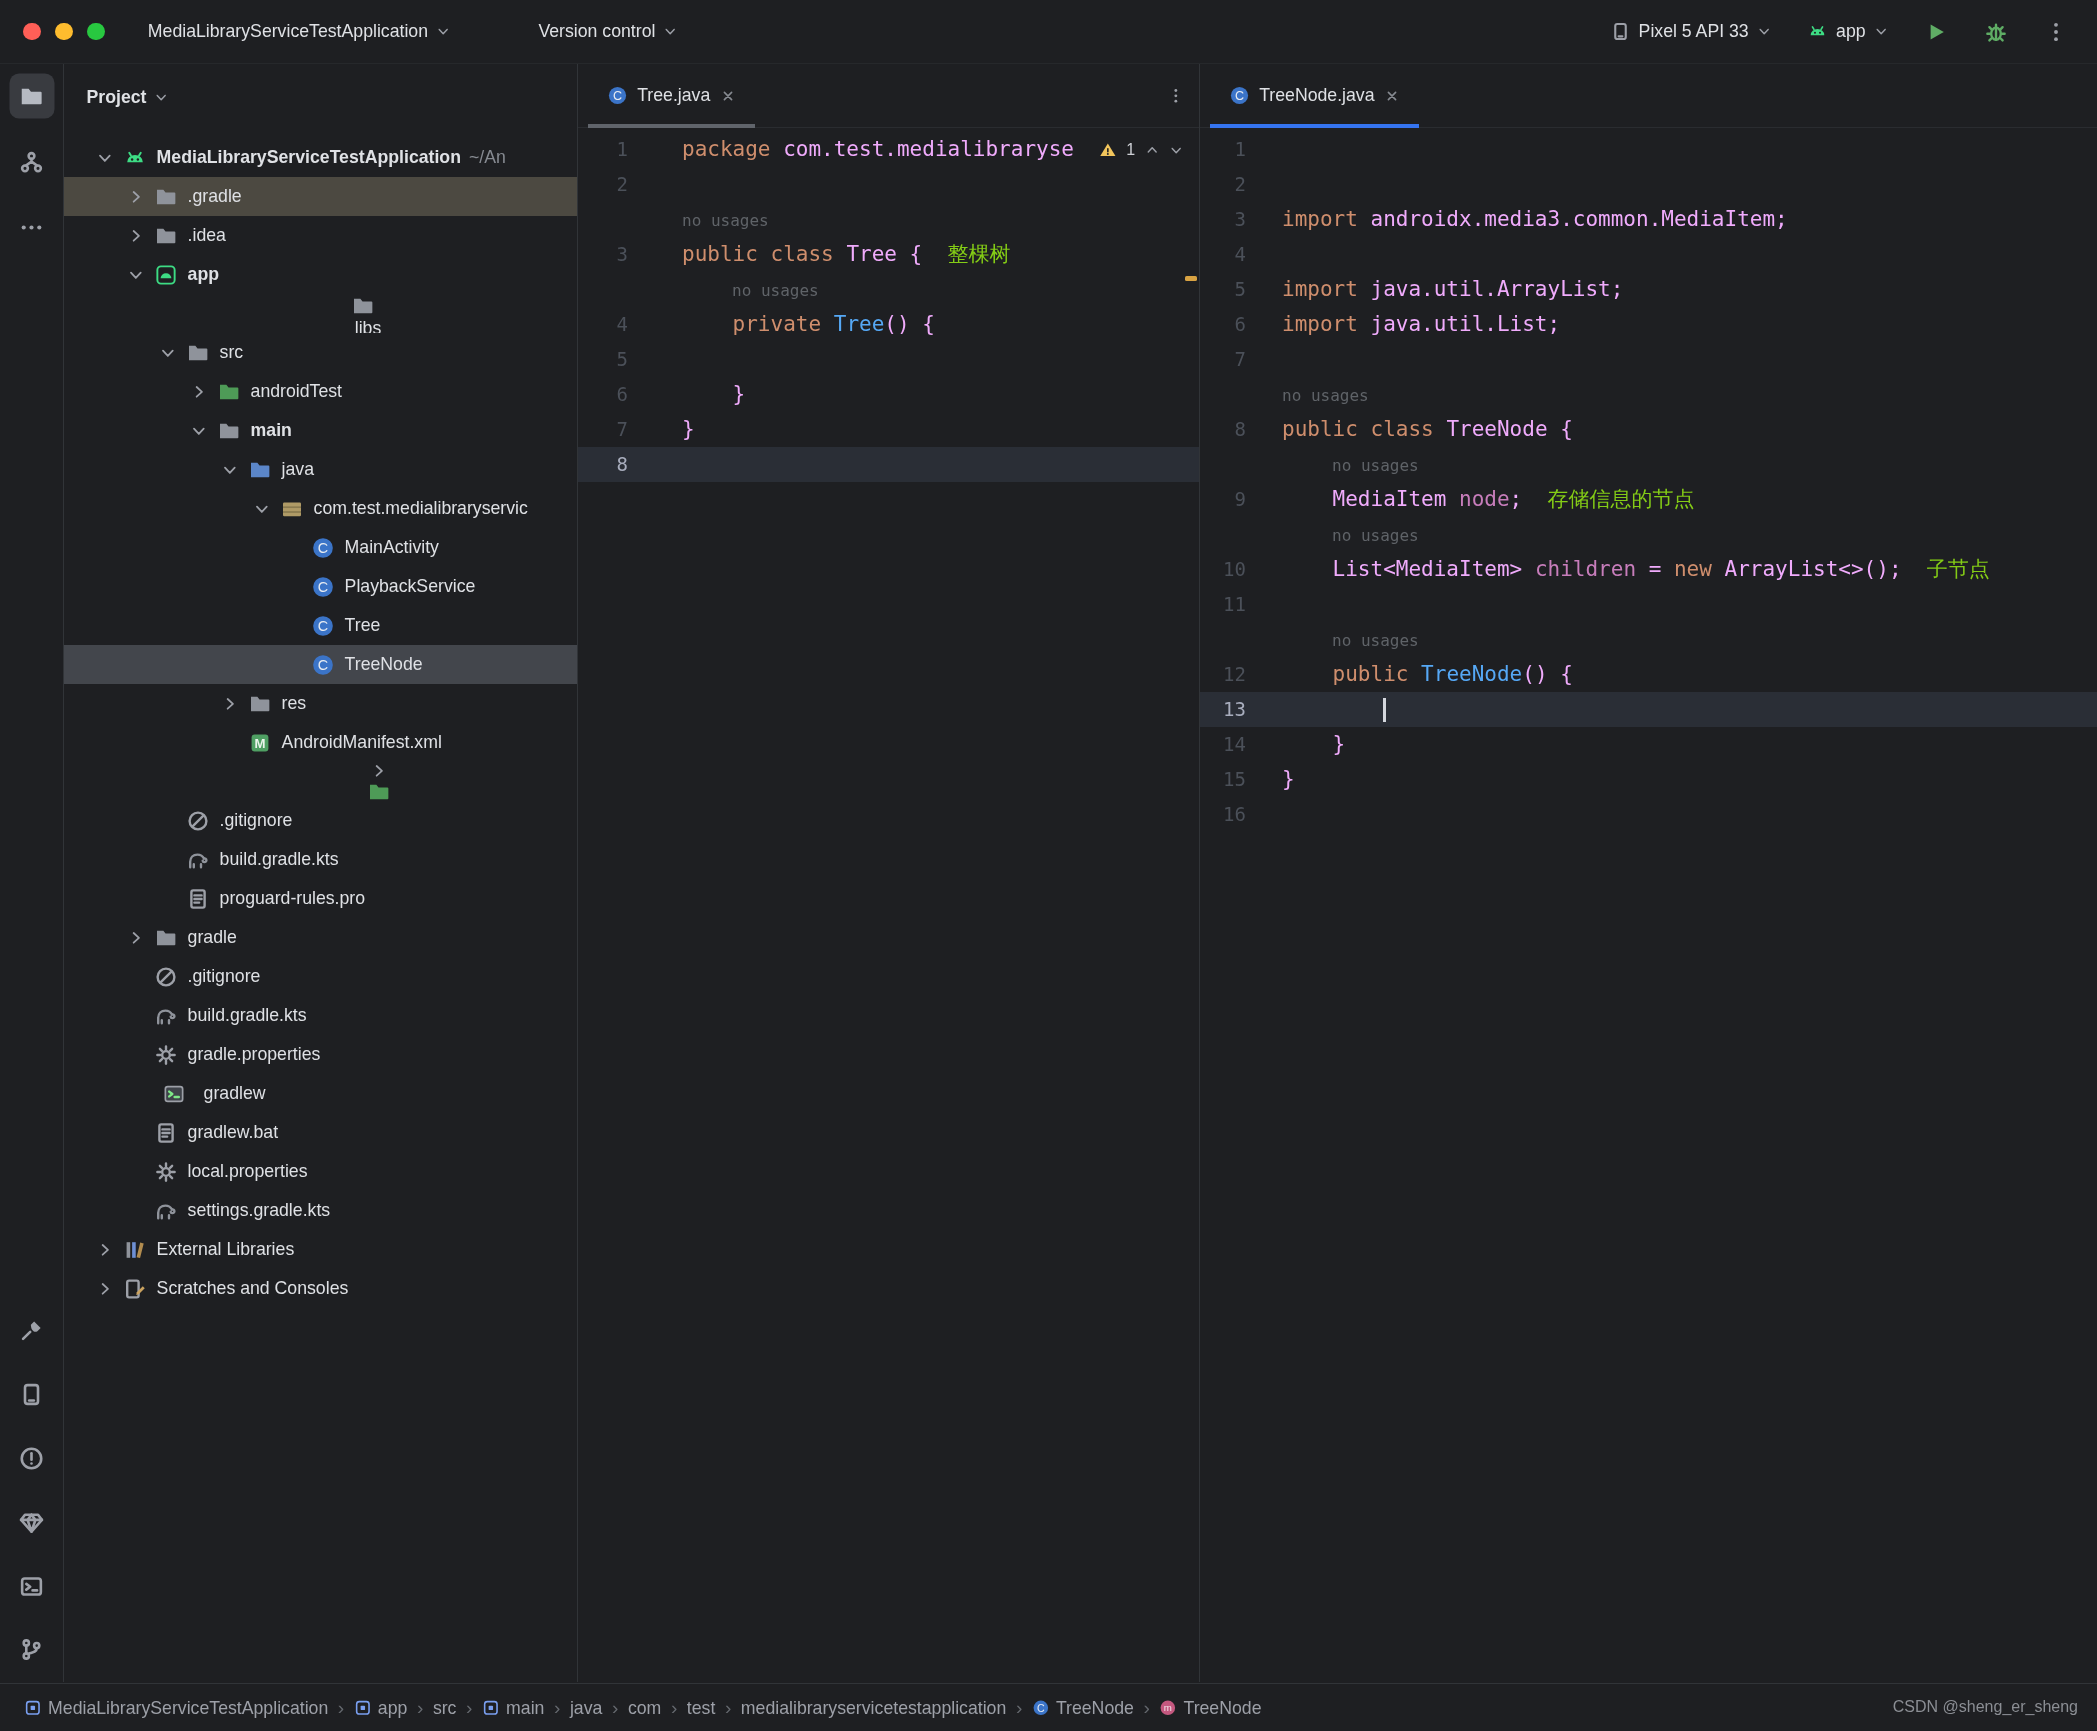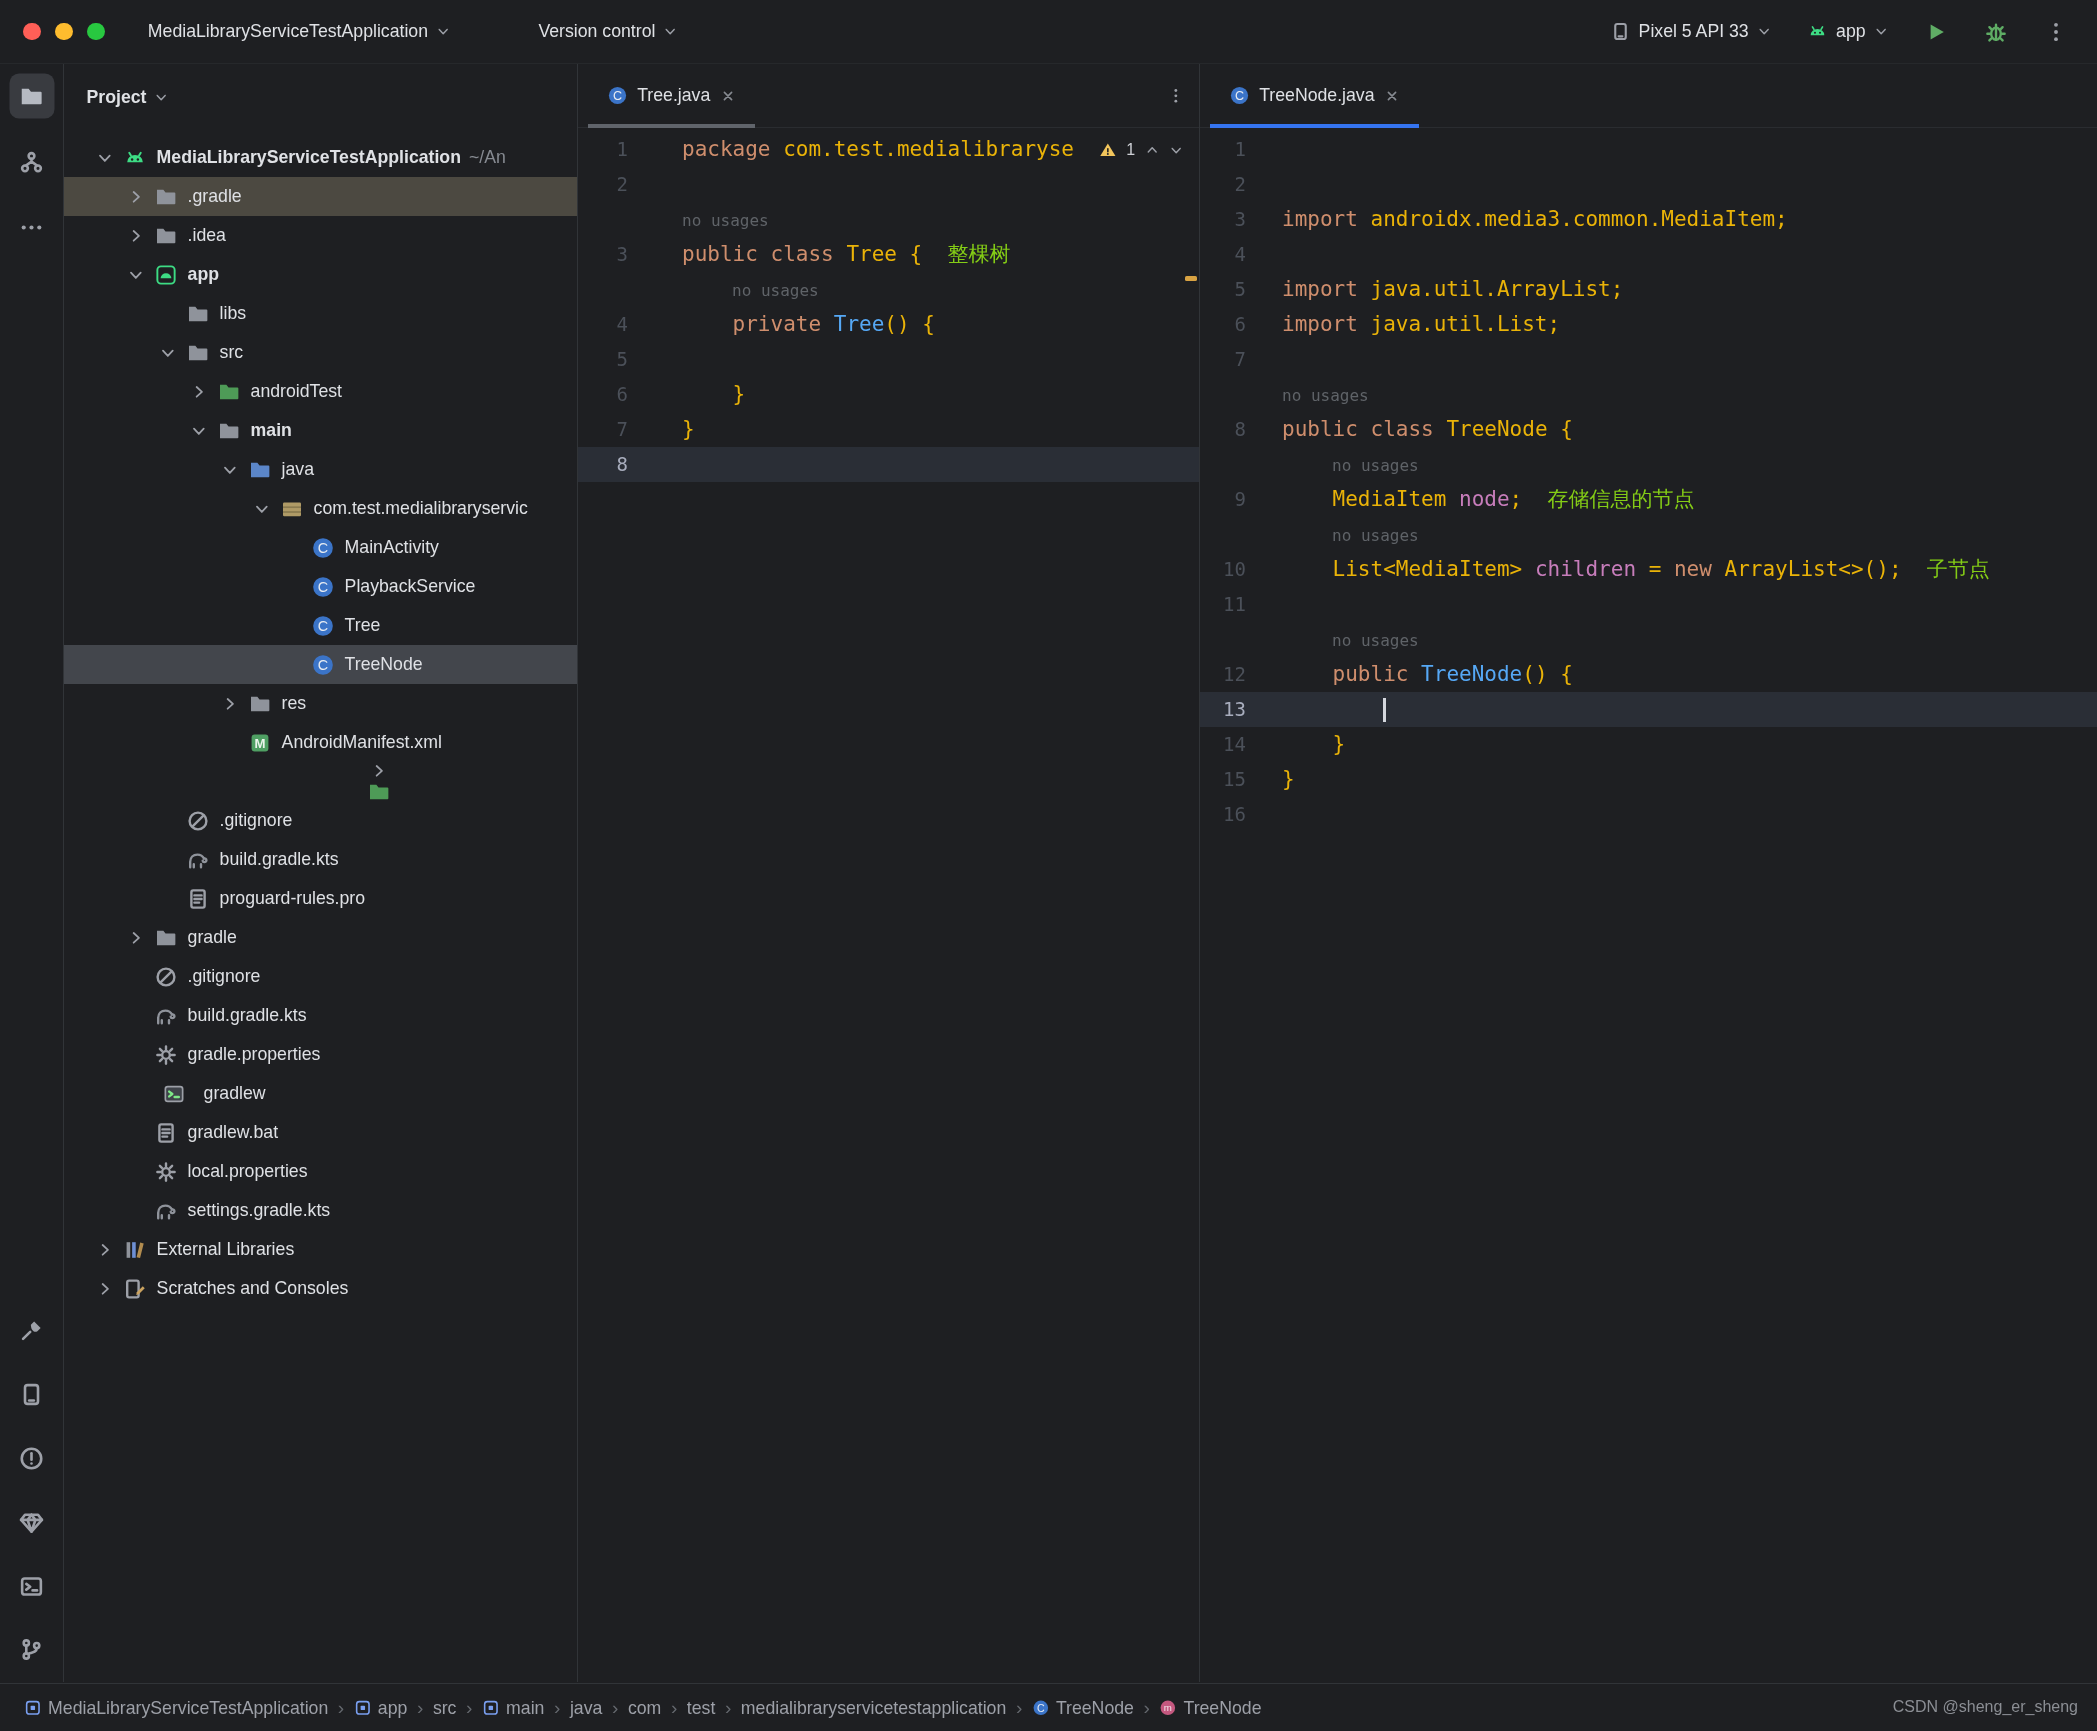--- a/index.html
+++ b/index.html
@@ -64,21 +64,21 @@
   .tab-kebab { margin-left:auto; margin-right:14.4px; }
   .code { position:absolute; top:65px; left:0; right:0; bottom:0; padding-top:3.2px;
           font:21px/35px "DejaVu Sans Mono",monospace; }
   .crow { display:flex; height:35px; }
   .crow.current { background:#2a2e36; }
   .crow .gut { flex:none; text-align:right; color:#4b5059; font-size:19px; }
   .crow.current .gut { color:#a8adbd; }
   .ed-left  .gut { width:104px; padding-right:54px; }
   .ed-right .gut { width:82px; padding-right:36px; }
   .crow pre { margin:0; white-space:pre; font:inherit; }
-  .tok-k{color:#cf8e6d}.tok-d{color:#eab308}.tok-m{color:#56a8f5}.tok-f{color:#c77dbb}.tok-o{color:#84cc16}
+  .tok-k{color:#cf8e6d}.tok-d{color:#f0abfc}.tok-m{color:#56a8f5}.tok-f{color:#c77dbb}.tok-o{color:#84cc16}
   .inlay { color:#5f6368; font-size:16px; display:inline-block; }
   .caret { display:inline-block; width:2.4px; height:24px; background:#d4d7dd; vertical-align:middle; }
   .inspections { position:absolute; top:71px; right:16px; height:30.5px; display:flex;
                  align-items:center; gap:9.6px; color:#ced0d6; font-size:16px; }
   .stripe { position:absolute; right:2.4px; top:212px; width:11.2px; height:4.8px; background:#d9a343; border-radius:1.6px; }
 
   
   .statusbar { position:absolute; left:0; bottom:0; width:2097px; height:49px; background:#1e1f22;
                border-top:0.8px solid #313438; display:flex; align-items:center; padding-left:24px;
                font-size:17.7px; color:#9da0a8; }
@@ -290,21 +290,21 @@
             </svg>
           </span>
           <span class="ticon">
             <svg viewBox="0 0 20 20">
               <rect x="2.8" y="2.8" width="14.4" height="14.4" rx="3" fill="none" stroke="#3ddc84" stroke-width="1.6"></rect>
               <path d="M5.5 12.8a4.5 4.2 0 0 1 9 0z" fill="#3ddc84"></path>
             </svg>
           </span>
           <span class="tlabel bold">app</span>
         </div>
-        <div class="tree-row" style="padding-left: 95px;">
+        <div class="tree-row" style="padding-left: 95px; flex-direction: column;">
           <span class="chev"></span>
           <span class="ticon">
             <svg viewBox="0 0 20 20">
               <path d="M2.5 4h5.3l1.8 2.3h7.4a.8.8 0 0 1 .8.8v8.1a.8.8 0 0 1-.8.8H2.5z" fill="#8f939b"></path>
             </svg>
           </span>
           <span class="tlabel">libs</span>
         </div>
         <div class="tree-row" style="padding-left: 95px;">
           <span class="chev">

